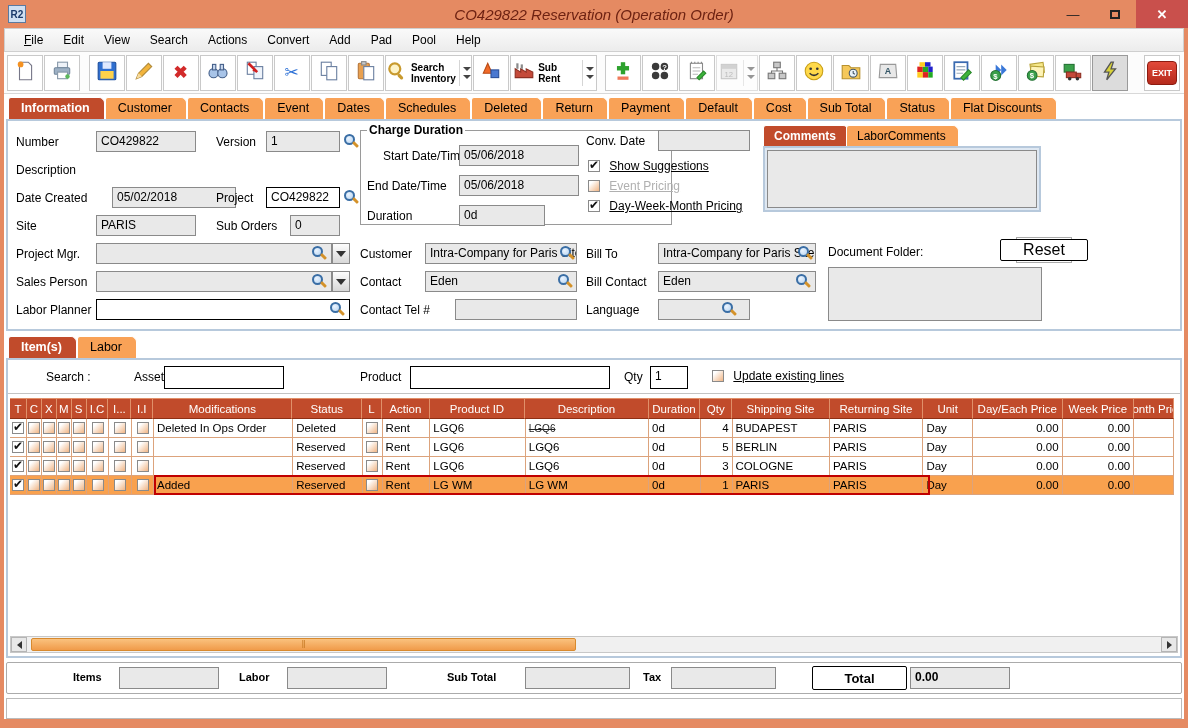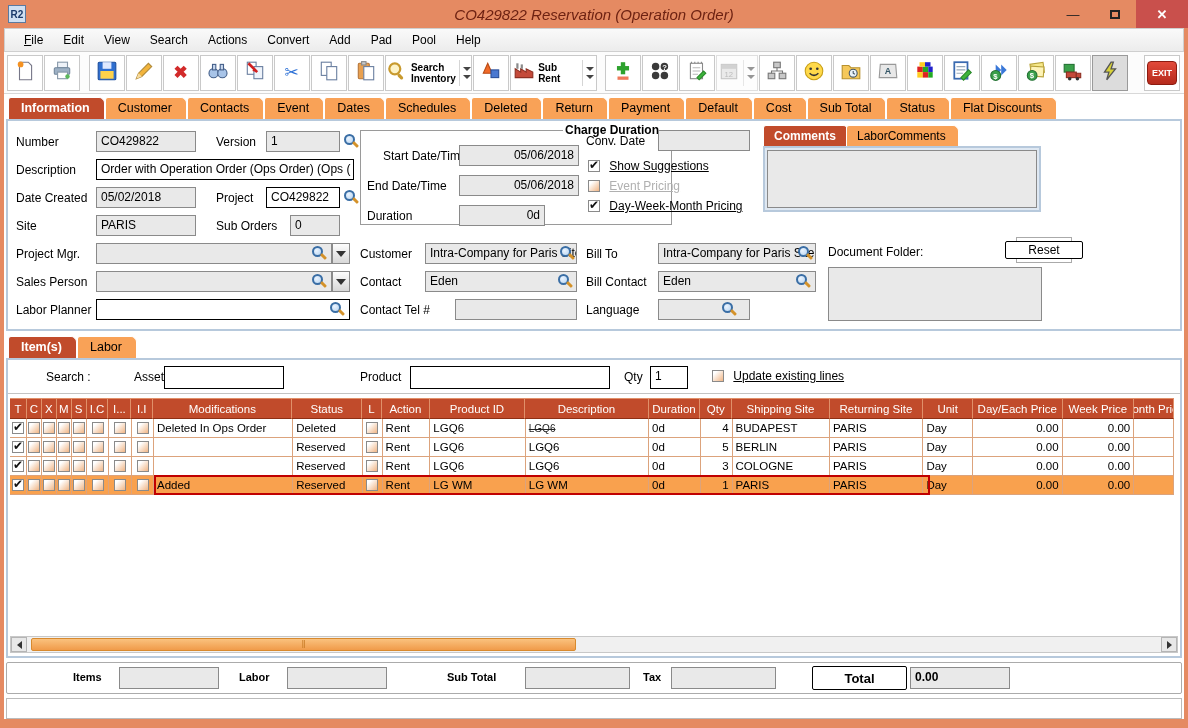--- a/index.html
+++ b/index.html
@@ -57,36 +57,36 @@
          overflow:hidden; white-space:nowrap; }
   .fld.edit { background:#fff; border:1.5px solid #000; }
   .fld.combo { padding-right:18px; }
   .mag { position:absolute; width:11px; height:11px; border:2px solid #3a6ea5; border-radius:50%;
          background:radial-gradient(circle at 35% 35%, #eaf4ff, #b8d4f0); }
   .mag::after { content:''; position:absolute; width:7px; height:3px; background:#d4922a; right:-6px; bottom:-3px;
                 transform:rotate(45deg); border-radius:1px; }
   .ddbtn { position:absolute; width:18px; height:21px; background:linear-gradient(#fdfdfd,#d8d8d8); border:1px solid #8a8a8a;
            display:flex; align-items:center; justify-content:center; }
   .ddbtn i { width:0; height:0; border-left:5px solid transparent; border-right:5px solid transparent; border-top:6px solid #333; }
-  fieldset.charge { position:absolute; left:352px; top:2px; width:312px; height:102px; border:1px solid #9a9a9a; padding:0 12px;text-align:right; }
+  fieldset.charge { position:absolute; left:352px; top:2px; width:312px; height:102px; border:1px solid #9a9a9a; padding:0 4px; }
   fieldset.charge legend { font-weight:bold; font-size:12px; padding:0 2px; margin-left:2px; }
   .cb { display:inline-block; width:12px; height:12px; border:1px solid #8a8a8a; vertical-align:-2px;
         background:linear-gradient(135deg,#ffffff 20%,#f0b585); position:relative; }
   .cb.on { background:#fff; }
   .cb.on::after { content:'✔'; position:absolute; left:0px; top:-3px; font-size:12px; color:#111; }
   .cklabel { margin-left:6px;text-decoration:underline; }
   .disabled-txt { color:#b0b0b0; }
   .subtab { position:absolute; height:21px; background:#f9a257; border:1px solid #fff; border-bottom:none;
             border-radius:3px 6px 0 0; padding:3px 12px 0 10px; font-size:12px; }
   .subtab.active { background:#c14b2b; color:#fff; font-weight:bold; }
   .comments-panel { position:absolute; left:755px; top:25px; width:278px; height:66px; border:2px solid #b7c9dc; background:#dfe8f2; padding:2px; }
   .comments-area { position:relative; width:100%; height:100%; background:#e9e9e9; border:1px solid #8a8a8a; }
   .docfolder-area { position:absolute; left:820px; top:146px; width:214px; height:54px; background:#e9e9e9; border:1px solid #8a8a8a; }
   .reset-wrap { position:absolute; left:1008px; top:116px; width:56px; height:26px; border:1px solid #aaa; background:#fff; display:flex; align-items:center; justify-content:center; }
-  .reset-btn { border:1.5px solid #000; background:#fff; font-size:12px; padding:1px 22px; border-radius:2px; }
+  .reset-btn { border:1.5px solid #000; background:#fff; font-size:16px; padding:1px 22px; border-radius:2px; }
 
   
   .items-tabs { position:absolute; top:336px; left:8px; height:22px; display:flex; }
   .items-panel { position:absolute; top:358px; left:6px; width:1176px; height:300px; overflow:hidden;padding-left:47px; }
   .search-row { position:absolute; top:0; left:0; right:0; height:34px; border-bottom:1px solid #c3c3c3; }
   .search-row .fld.edit { height:23px; }
   .tablewrap { position:absolute; top:38px; left:2px; width:1164px; overflow:hidden; }
   .trow { display:flex; height:19px; }
   .thead .tcell { background:#c14b2b; color:#fff; border-right:1px solid #e0906a; border-top:1px solid #e0906a;
                   border-bottom:1px solid #8e2f14; font-size:11.5px; justify-content:center; }
@@ -389,24 +389,23 @@
 
   <div class="form-panel panel-edge">
     <div class="inner">
       <span class="lbl" style="left:8px;top:14px">Number</span>
       <div class="fld" style="left:88px;top:10px;width:100px">CO429822</div>
       <span class="lbl" style="left:208px;top:14px">Version</span>
       <div class="fld" style="left:258px;top:10px;width:74px">1</div>
       <span class="mag" style="left:336px;top:13px"></span>
 
       <span class="lbl" style="left:8px;top:42px">Description</span>
-      <div class="fld edit" style="left:88px;top:38px;width:258px">Order with Operation Order (Ops Order) (Ops (</div>
 
       <span class="lbl" style="left:8px;top:70px">Date Created</span>
-      <div class="fld" style="left:88px;top:66px;width:100px">05/02/2018</div>
+      <div class="fld" style="left:104px;top:66px;width:124px">05/02/2018</div>
       <span class="lbl" style="left:208px;top:70px">Project</span>
       <div class="fld edit" style="left:258px;top:66px;width:74px">CO429822</div>
       <span class="mag" style="left:336px;top:69px"></span>
 
       <span class="lbl" style="left:8px;top:98px">Site</span>
       <div class="fld" style="left:88px;top:94px;width:100px">PARIS</div>
       <span class="lbl" style="left:208px;top:98px">Sub Orders</span>
       <div class="fld" style="left:282px;top:94px;width:50px">0</div>
 
       <span class="lbl" style="left:8px;top:126px">Project Mgr.</span>

